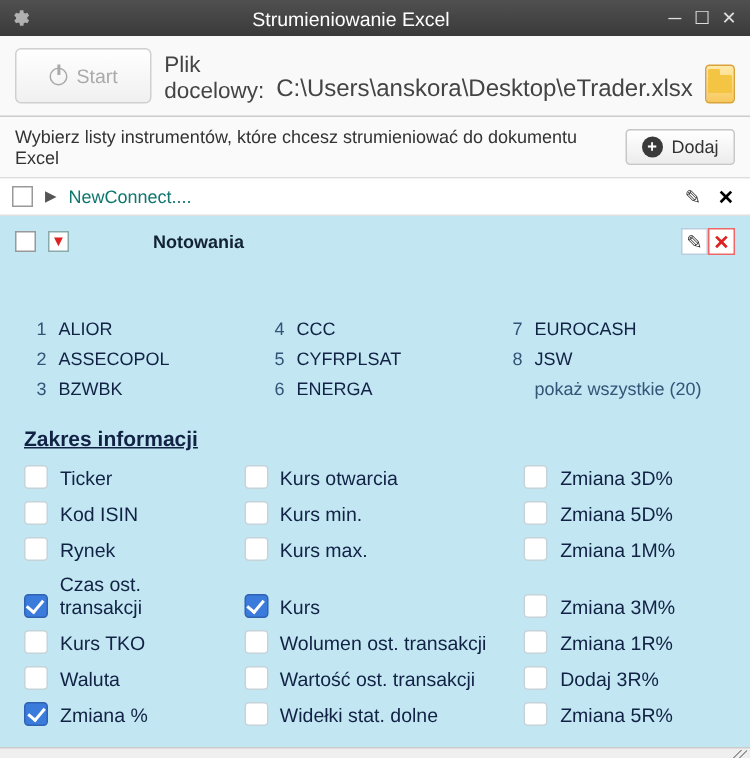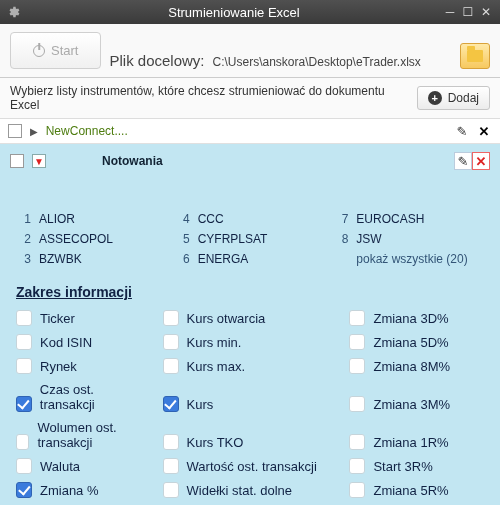--- a/index.html
+++ b/index.html
@@ -7,32 +7,32 @@
   .titlebar { background: linear-gradient(to bottom, #505050, #3a3a3a); color: #fff; height: 24px; display: flex; align-items: center; padding: 4px 6px; }
   .titlebar .gear { width: 14px; height: 14px; margin-right: 6px; opacity: 0.8; }
   .titlebar .title { flex: 1; text-align: center; font-size: 13px; }
   .titlebar .winbtns { display: flex; gap: 2px; }
   .titlebar .winbtn { width: 16px; height: 14px; display: inline-flex; align-items: center; justify-content: center; color: #ddd; }
   .toolbar { background: #f9f9f9; padding: 8px 10px; display: flex; align-items: flex-end; gap: 8px; border-bottom: 1px solid #ccc; }
   .start-btn { display: inline-flex; align-items: center; gap: 6px; border: 1px solid #d0d0d0; background: linear-gradient(#fff,#f0f0f0); color: #aaa; padding: 10px 22px; border-radius: 4px; font-size: 13px; }
   .start-btn .power { width: 12px; height: 12px; border: 1.5px solid #aaa; border-radius: 50%; position: relative; }
   .start-btn .power::before { content: ""; position: absolute; top: -3px; left: 50%; width: 1.5px; height: 7px; background: #aaa; transform: translateX(-50%); }
   .filelabel { color: #444; font-size: 15px; }
-  .filepath { color: #444; font-size: 12px; flex: 1; }
+  .filepath { color: #444; font-size: 16px; flex: 1; }
   .folder-btn { width: 30px; height: 26px; border: 1px solid #d9a23a; background: linear-gradient(#ffe9a8,#f7c95f); border-radius: 3px; display: inline-flex; align-items: center; justify-content: center; }
   .folder-icon { width: 16px; height: 12px; background: #f4c542; border-radius: 1px; position: relative; }
   .folder-icon::before { content:""; position:absolute; top:-4px; left:0; width:8px; height:4px; background:#f4c542; border-radius:1px 1px 0 0; }
   .subbar { background: #fafafa; padding: 6px 10px; display: flex; align-items: center; gap: 19px; border-bottom: 1px solid #ddd; }
   .subbar .subtext { flex: 1; color: #333; }
   .add-btn { display: inline-flex; align-items: center; gap: 6px; border: 1px solid #c7c7c7; background: linear-gradient(#fff,#ececec); color: #333; padding: 4px 10px; border-radius: 3px; font-size: 12px; }
   .add-btn .plus { width: 14px; height: 14px; border-radius: 50%; background: #3a3a3a; color:#fff; display:inline-flex; align-items:center; justify-content:center; font-weight:bold; font-size:11px; line-height:1; }
   .list-header { background: #fff; padding: 4px 8px; display:flex; align-items:center; gap:8px; border-bottom:1px solid #e0e0e0; }
   .list-header .chk { width:14px; height:14px; border:1px solid #999; background:#fff; }
   .list-header .arrow { color:#555; font-size:10px; }
-  .list-header .name { flex:1; color:#4d7c0f; }
+  .list-header .name { flex:1; color:#0f766e; }
   .list-header .rowbtns { display:flex; gap:6px; }
   .rowicon { width:16px; height:16px; display:inline-flex; align-items:center; justify-content:center; font-size:13px; color:#333; }
   .rowicon.close { color:#000; font-weight:bold; }
   .panel { background:#c2e6f2; padding: 8px 10px 14px 10px; }
   .panel-header { display:flex; align-items:center; gap:8px; padding:0 0 6px 0; position:relative; }
   .panel-header .chk { width:14px; height:14px; border:1px solid #999; background:#fff; }
   .panel-header .redtri { color:#d22; font-size:10px; border:1px solid #8aa; background:#fff; width:14px; height:14px; display:inline-flex; align-items:center; justify-content:center; }
   .panel-header .ptitle { flex:1; font-weight:bold; color:#123;margin-left:48px; }
   .panel-header .rowbtns { display:flex; gap:0; }
   .panel-header .rowbtns .rowicon { border:1px solid #bcd; background:#fff; width:18px; height:18px; }
@@ -164,60 +164,60 @@
     <div class="chk-item">
         <span class="chkbox"></span>
         <span>Rynek</span>
       </div>
     <div class="chk-item">
         <span class="chkbox"></span>
         <span>Kurs max.</span>
       </div>
     <div class="chk-item">
         <span class="chkbox"></span>
-        <span>Zmiana 8M%</span>
+        <span>Zmiana 1M%</span>
       </div>
 
     <div class="chk-item">
         <span class="chkbox checked"></span>
         <span>Czas ost. transakcji</span>
       </div>
     <div class="chk-item">
         <span class="chkbox checked"></span>
         <span>Kurs</span>
       </div>
     <div class="chk-item">
         <span class="chkbox"></span>
         <span>Zmiana 3M%</span>
       </div>
 
     <div class="chk-item">
         <span class="chkbox"></span>
+        <span>Kurs TKO</span>
+      </div>
+    <div class="chk-item">
+        <span class="chkbox"></span>
         <span>Wolumen ost. transakcji</span>
       </div>
     <div class="chk-item">
         <span class="chkbox"></span>
-        <span>Kurs TKO</span>
-      </div>
-    <div class="chk-item">
-        <span class="chkbox"></span>
         <span>Zmiana 1R%</span>
       </div>
 
     <div class="chk-item">
         <span class="chkbox"></span>
         <span>Waluta</span>
       </div>
     <div class="chk-item">
         <span class="chkbox"></span>
         <span>Wartość ost. transakcji</span>
       </div>
     <div class="chk-item">
         <span class="chkbox"></span>
-        <span>Start 3R%</span>
+        <span>Dodaj 3R%</span>
       </div>
 
     <div class="chk-item">
         <span class="chkbox checked"></span>
         <span>Zmiana %</span>
       </div>
     <div class="chk-item">
         <span class="chkbox"></span>
         <span>Widełki stat. dolne</span>
       </div>

